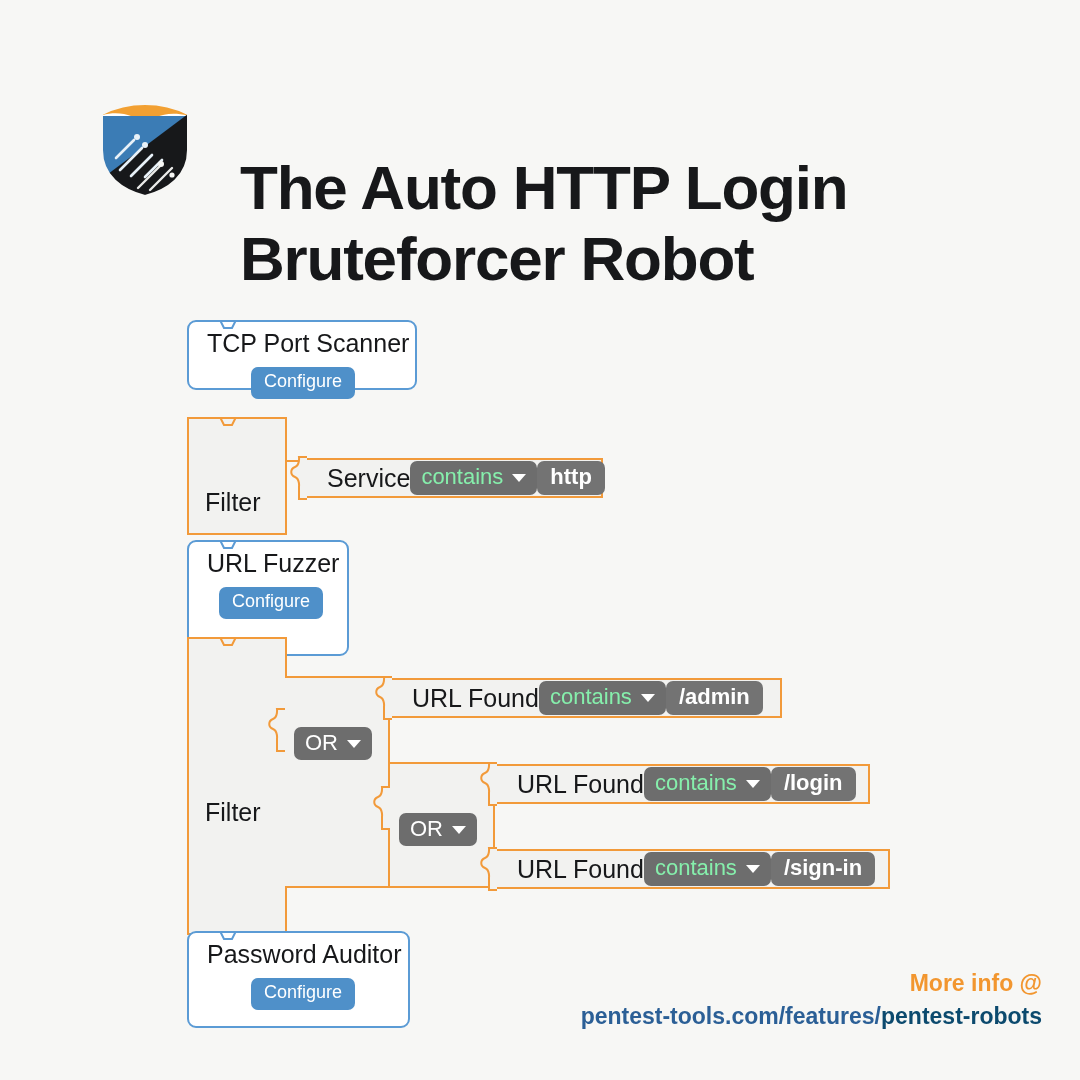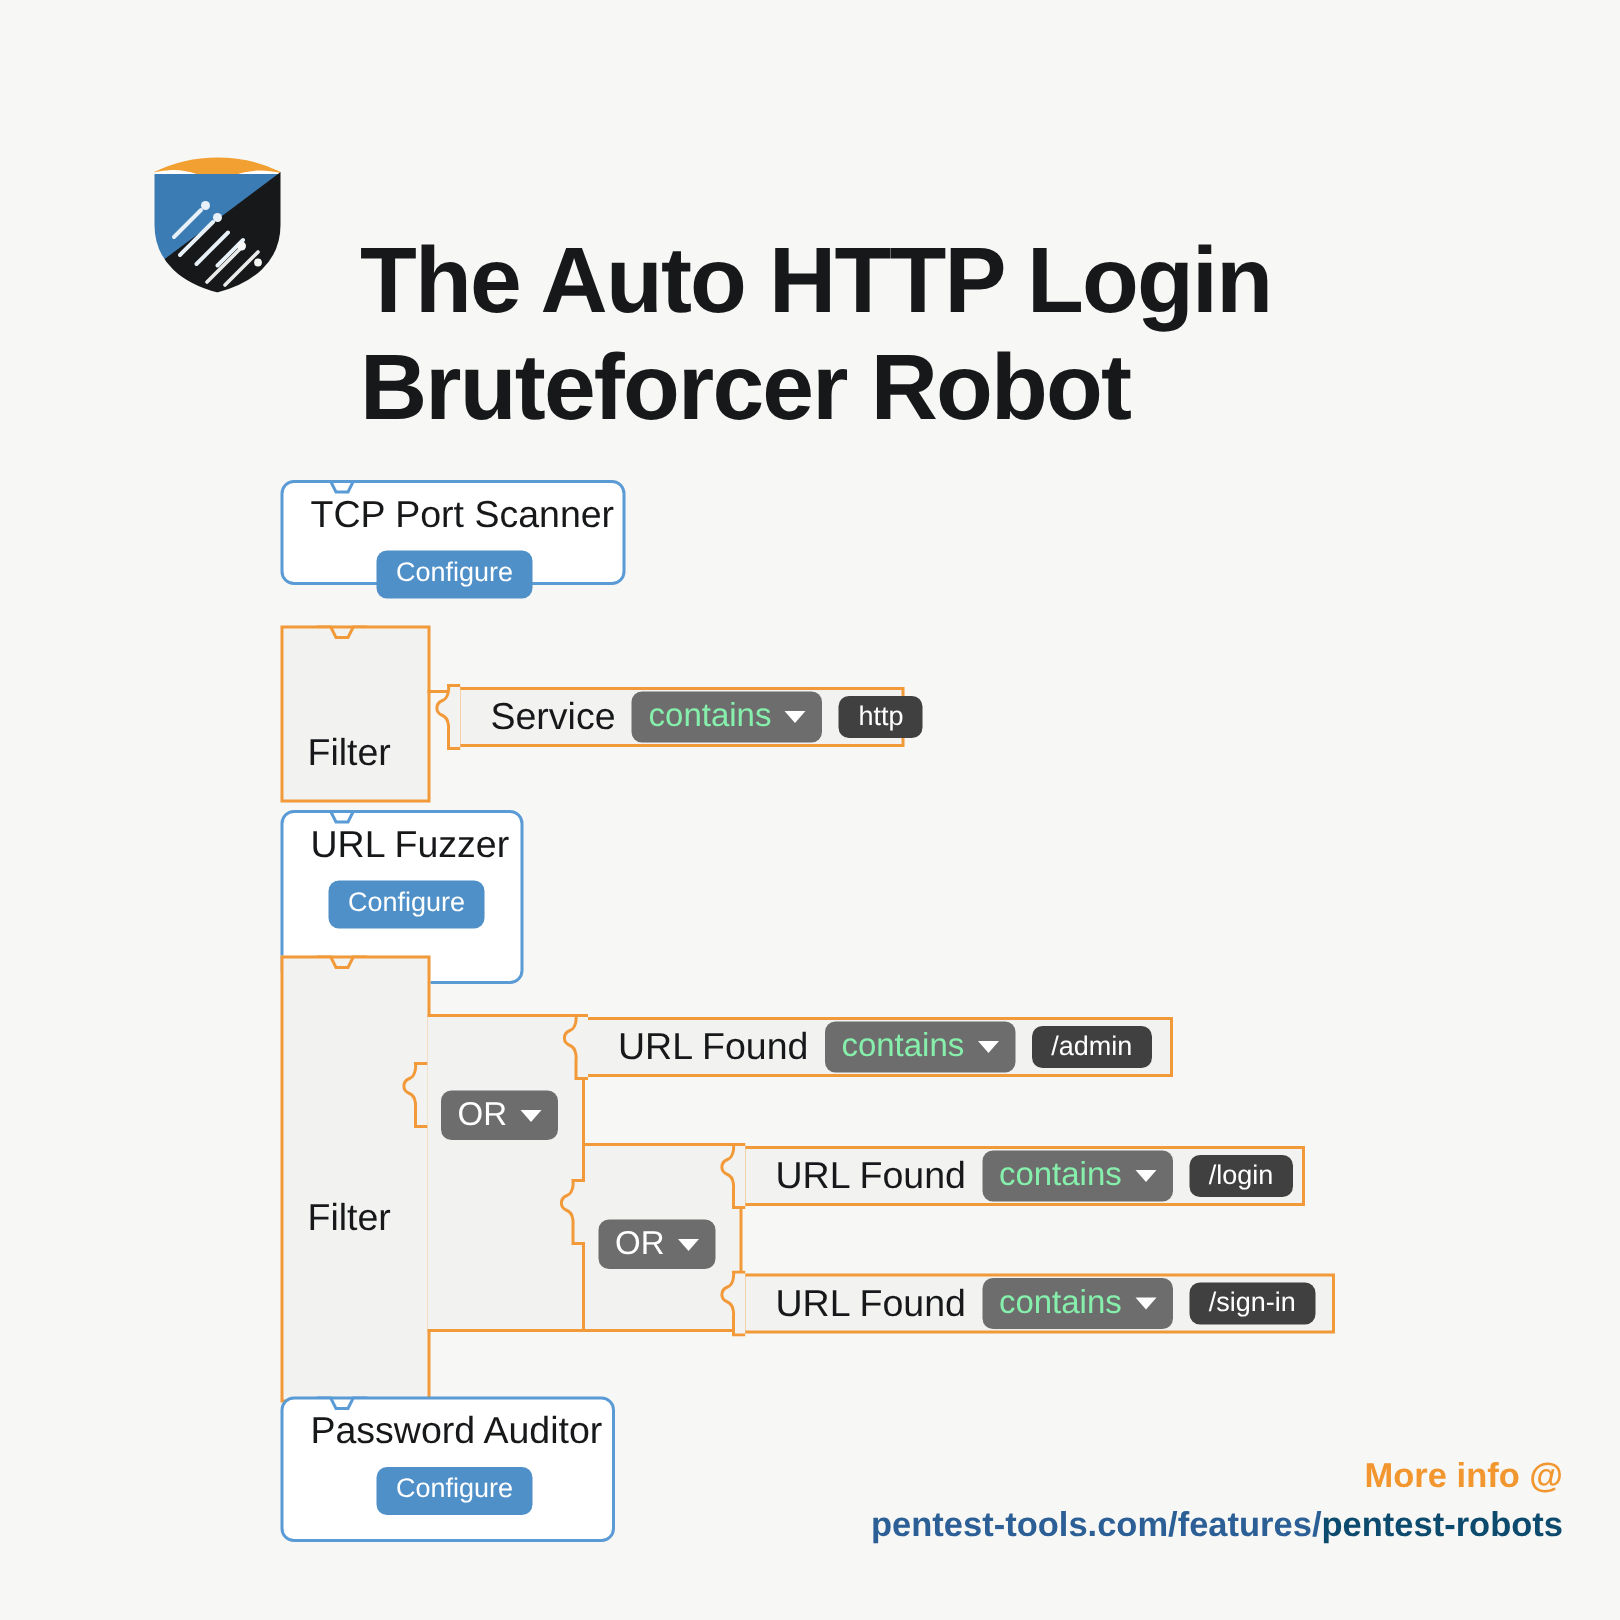--- a/index.html
+++ b/index.html
@@ -99,21 +99,20 @@
   }
 
   
   .cond-row {
     position: absolute;
     background: #f2f2f0;
     border: 2px solid #f29a3a;
     box-sizing: border-box;
     display: flex;
     align-items: center;
-    gap: 11px;
     padding-left: 20px;
   }
   .cond-field {
     font-size: 25px;
     color: #17181a;
     white-space: nowrap;
   }
   .dropdown {
     background: #6d6d6d;
     color: #86efac;
@@ -129,28 +128,29 @@
   }
   .caret {
     width: 0; height: 0;
     border-left: 7px solid transparent;
     border-right: 7px solid transparent;
     border-top: 8px solid #ffffff;
     display: inline-block;
     margin-top: 2px;
   }
   .value-pill {
-    background: #404040;
+    background: #737373;
     color: #ffffff;
-    font-size: 18px;
+    font-size: 22px;
     border-radius: 7px;
     padding: 3px 13px 5px 13px;
     white-space: nowrap;
     cursor: pointer;
     line-height: 1.15;
+    font-weight: bold;
   }
   .or-drop {
     position: absolute;
     background: #6d6d6d;
     color: #ffffff;
     font-size: 22px;
     border-radius: 7px;
     padding: 3px 11px 5px 11px;
     display: inline-flex;
     align-items: center;

